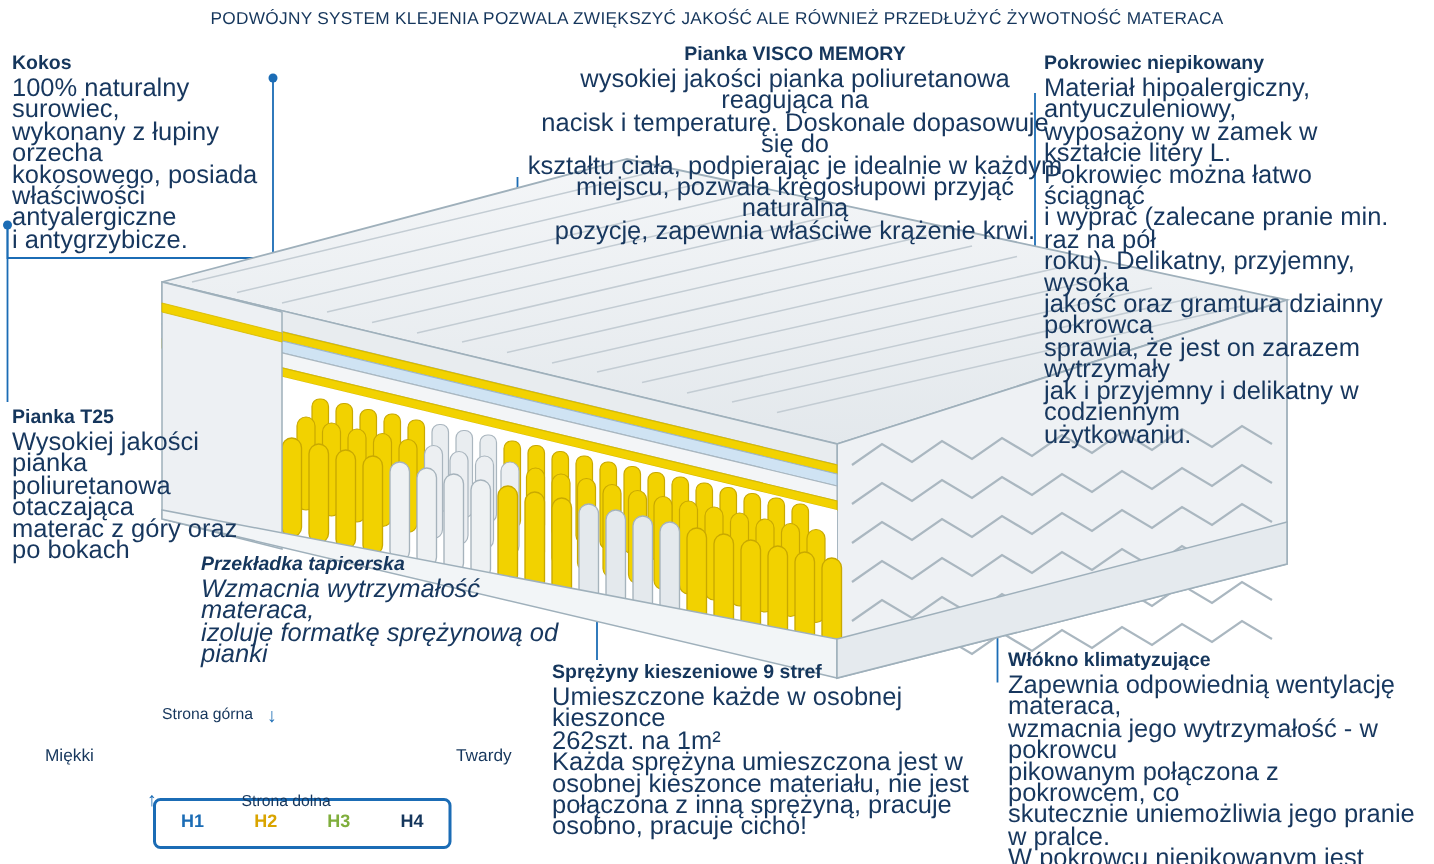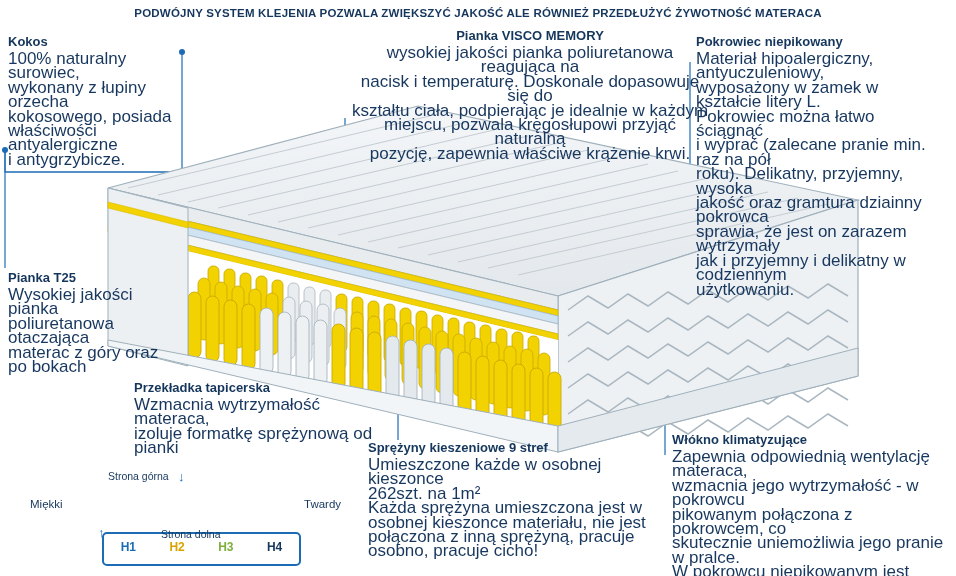--- a/index.html
+++ b/index.html
@@ -22,21 +22,21 @@
   }
   .hdr {
     position: absolute;
     left: 0;
     top: 0;
     width: 956px;
     height: 26px;
     line-height: 26px;
     text-align: center;
     font-size: 11.5px;
-    font-weight: bold;
+    font-weight: normal;
     letter-spacing: 0.2px;
     color: #15365c;
     background: #ffffff;
   }
   .block {
     position: absolute;
   }
   .ttl {
     font-size: 13px;
     font-weight: bold;
@@ -365,21 +365,21 @@
   </div>
 
   <div class="block" style="left:8px; top:270px; width:175px;">
     <p class="ttl">Pianka T25</p>
     <p class="bdy">Wysokiej jakości pianka
 poliuretanowa otaczająca
 materac z góry oraz
 po bokach</p>
   </div>
 
-  <div class="block" style="left:134px; top:380px; width:245px;">
+  <div class="block" style="left:134px; top:368px; width:245px;font-style:italic;">
     <p class="ttl">Przekładka tapicerska</p>
     <p class="bdy">Wzmacnia wytrzymałość materaca,
 izoluje formatkę sprężynową od pianki</p>
   </div>
 
   <div class="block" style="left:368px; top:440px; width:280px;">
     <p class="ttl">Sprężyny kieszeniowe 9 stref</p>
     <p class="bdy">Umieszczone każde w osobnej kieszonce
 262szt. na 1m²
 Każda sprężyna umieszczona jest w

